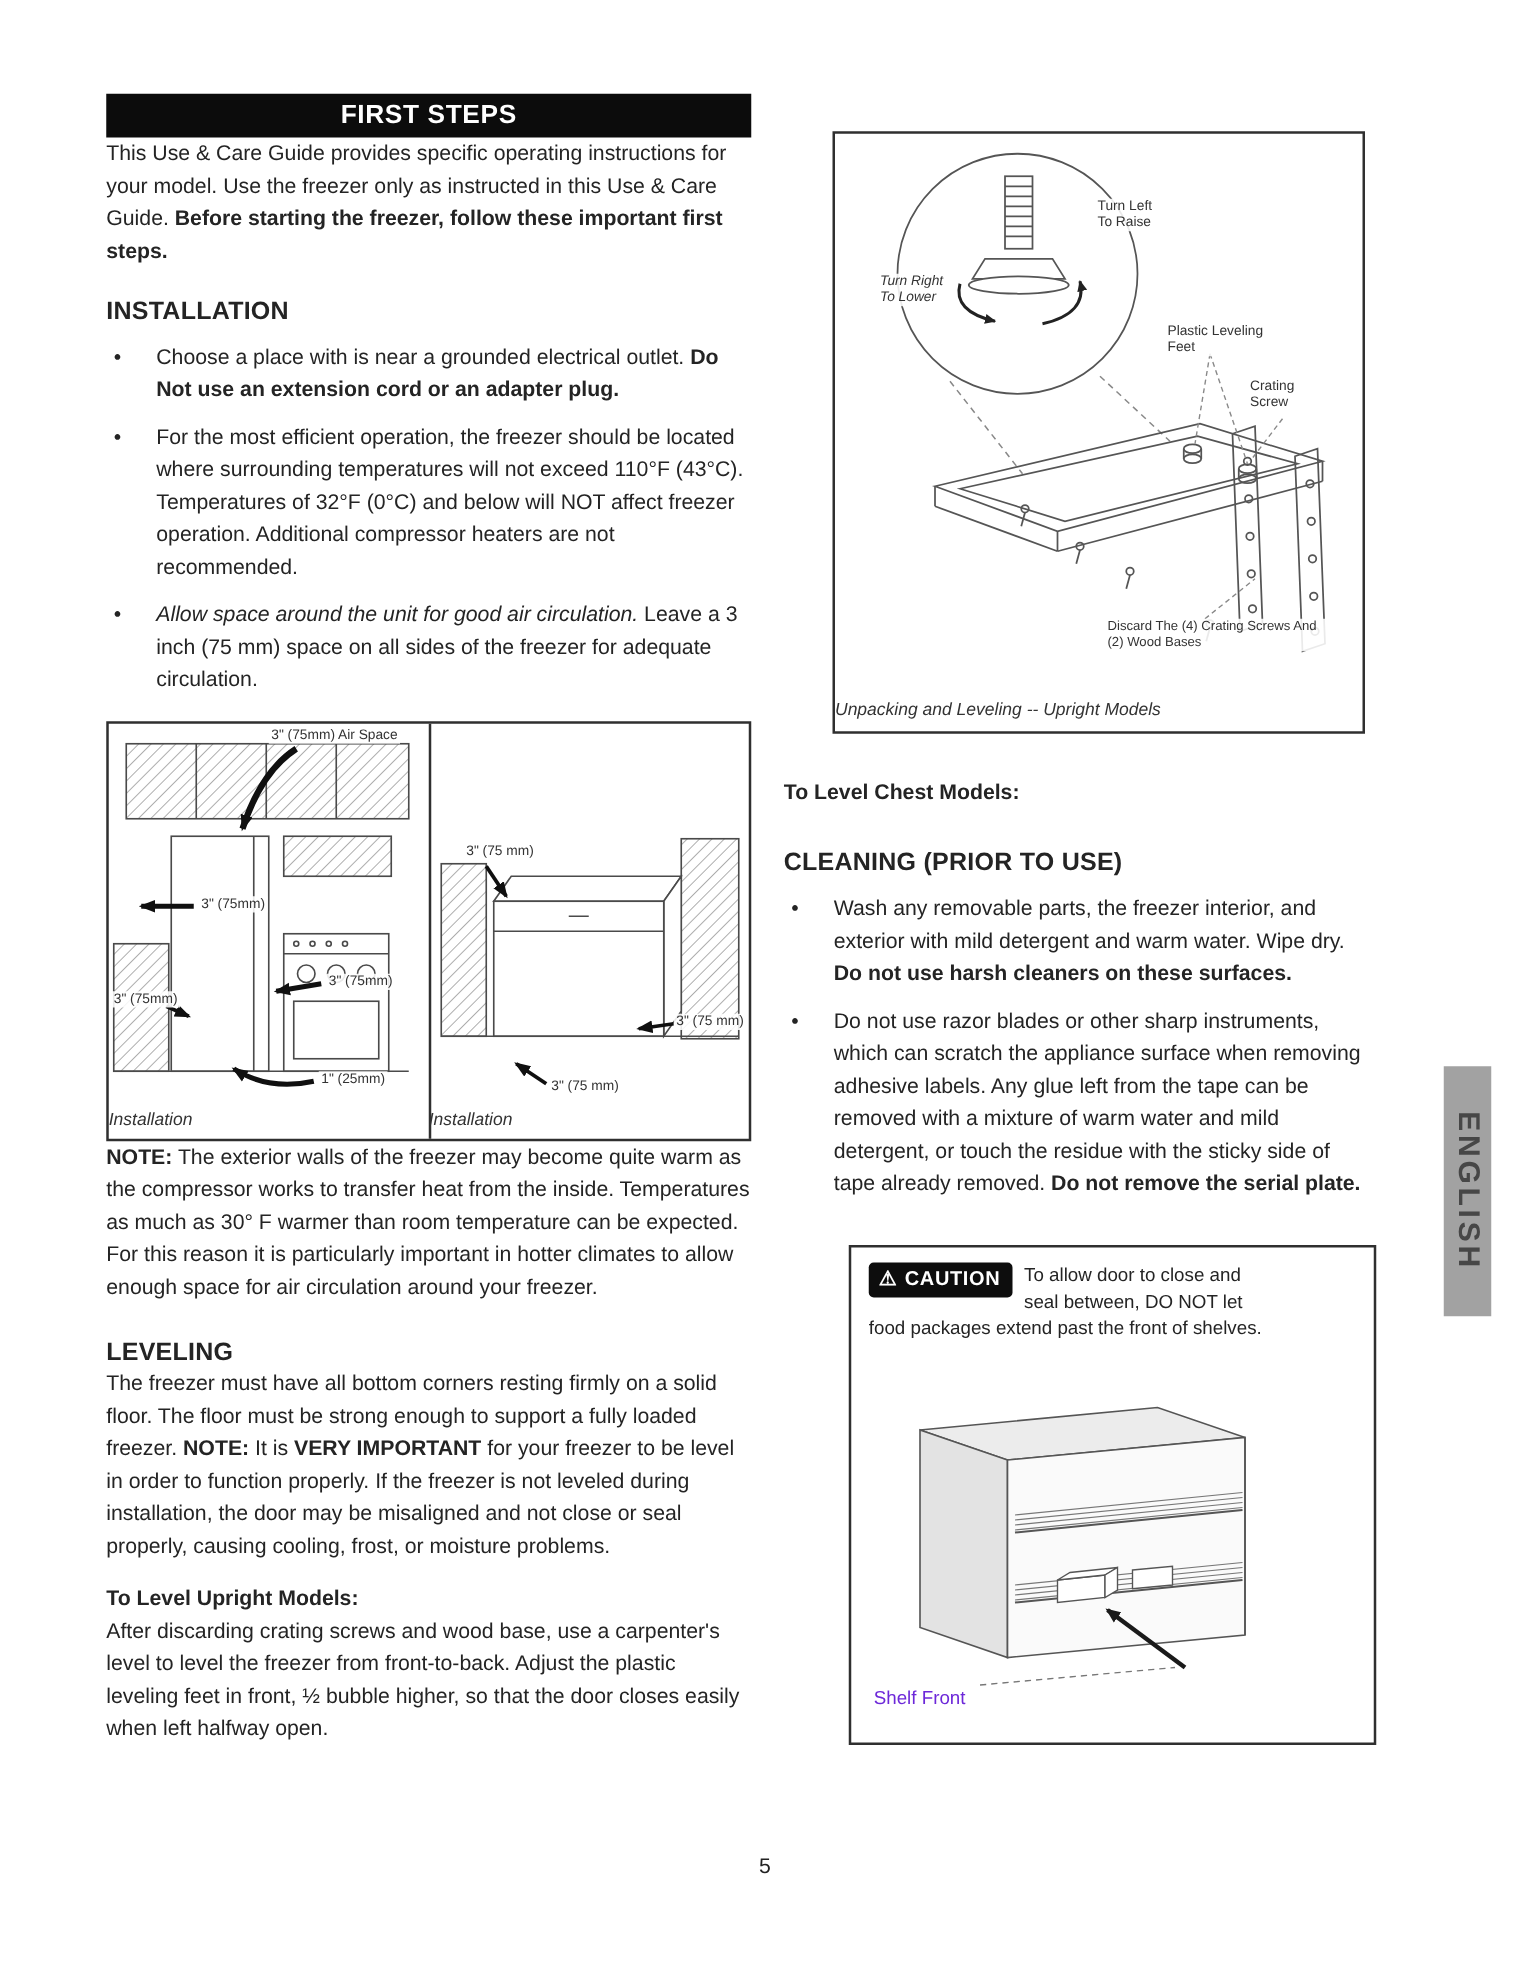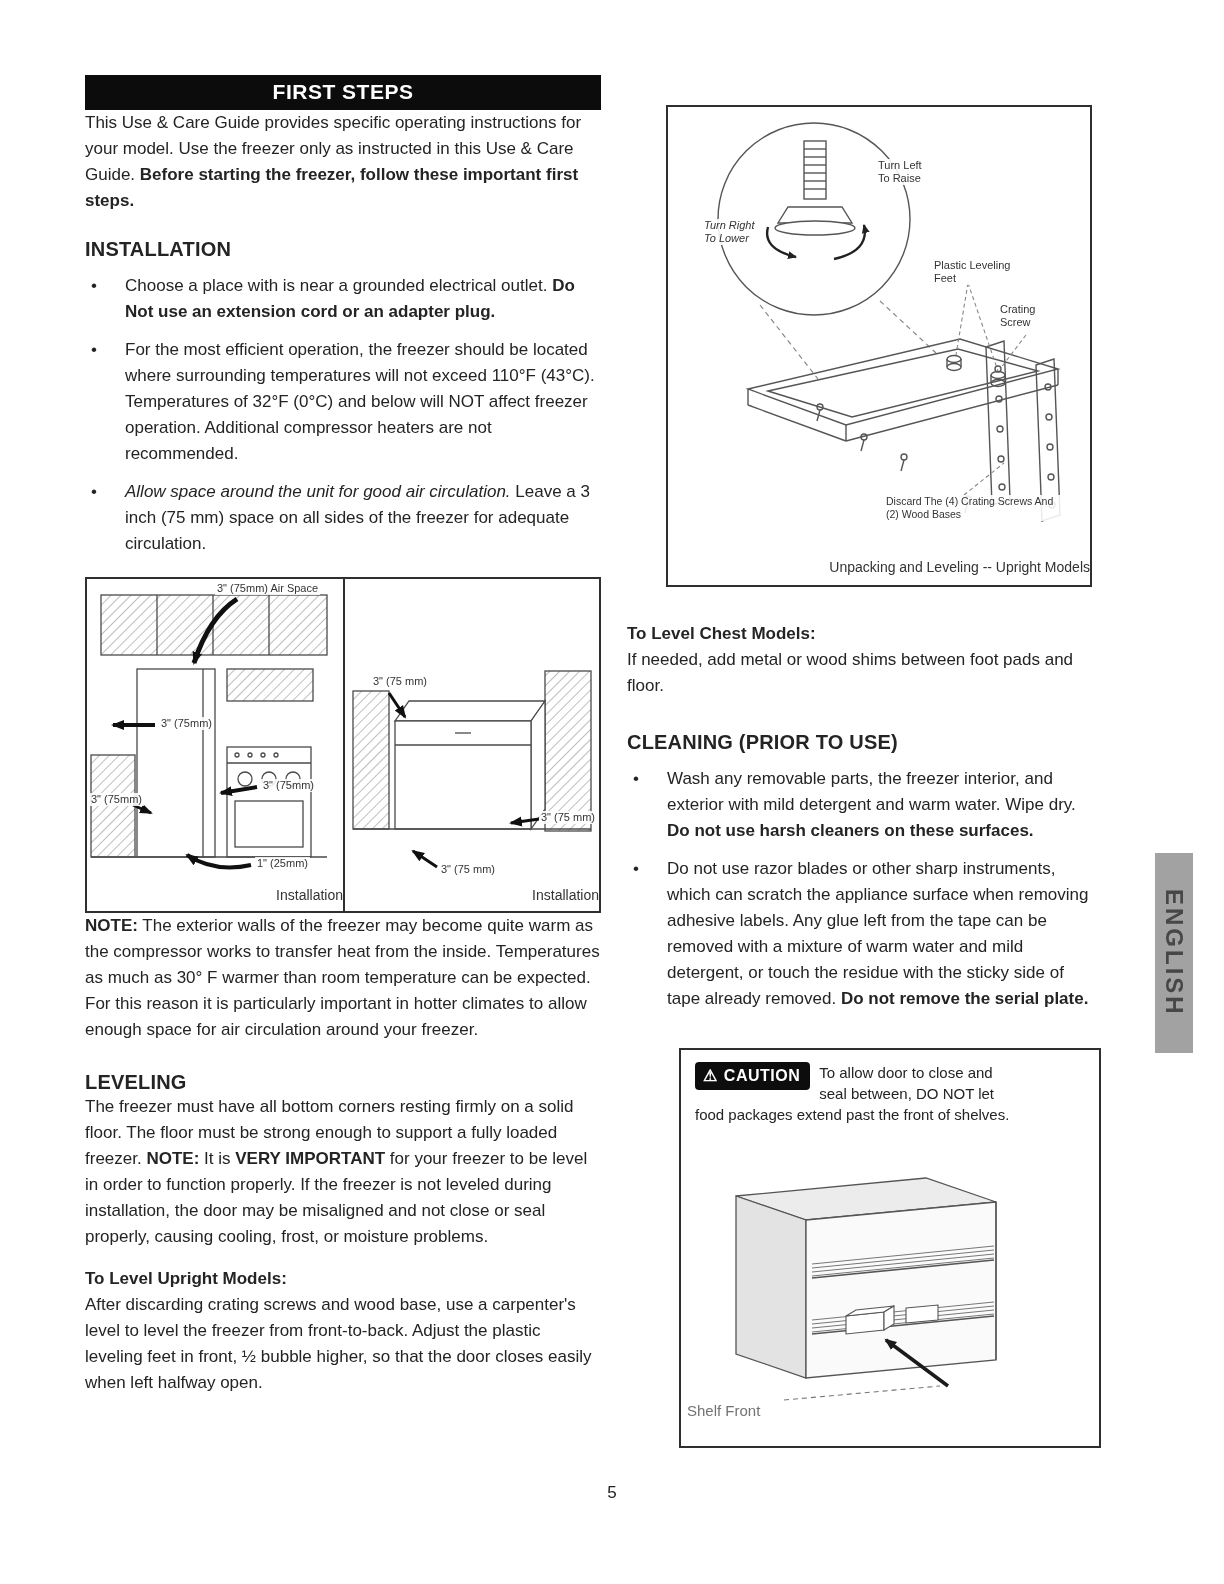--- a/index.html
+++ b/index.html
@@ -32,33 +32,33 @@
   .bullet-text { flex:1; }
 
   .figure { border:2px solid #2f2f2f; background:#fff; position:relative; }
   .fig-install { width:516px; height:336px; margin-top:20px; }
   .panel-divider { position:absolute; left:256px; top:0; bottom:0; width:2px; background:#2f2f2f; }
   .fig-label {
     position:absolute; font-size:11px; line-height:13px; color:#333;
     background:rgba(255,255,255,0.88); padding:0 2px; white-space:nowrap;
   }
   .fig-label.wrap { white-space:normal; }
-  .fig-caption { position:absolute; font-size:14px; color:#333; text-align:right; }
+  .fig-caption { position:absolute; font-size:14px; color:#333; text-align:left;font-style:italic; }
 
   .fig-upright { width:426px; height:482px; margin-left:39px; }
   .fig-caution { width:422px; height:400px; margin-left:52px; margin-top:36px; }
 
   .caution-text { position:absolute; left:14px; top:12px; width:324px; font-size:15px; line-height:21px; }
   .caution-badge {
     float:left; background:#0d0d0d; color:#fff; font-weight:bold;
     font-size:16px; padding:3px 10px 4px 8px; margin:0 9px 2px 0; border-radius:4px;
     letter-spacing:0.5px;
   }
   .caution-badge .tri { margin-right:6px; }
-  .shelf-label { position:absolute; left:6px; top:352px; font-size:15px; color:#737373; }
+  .shelf-label { position:absolute; left:18px; top:352px; font-size:15px; color:#6d28d9; }
 
   .lang-tab {
     position:absolute; left:1155px; top:853px; width:38px; height:200px;
     background:#a2a2a2; color:#474747;
     writing-mode: vertical-rl;
     display:flex; align-items:center; justify-content:center;
     font-weight:bold; font-size:24px; letter-spacing:3px;
   }
   .page-number { position:absolute; left:0; top:1483px; width:100%; text-align:center; font-size:17px; color:#222; }
 </style>
@@ -250,21 +250,20 @@
       </svg>
       <div class="fig-label wrap" style="left:208px; top:52px; width:52px;">Turn Left To Raise</div>
       <div class="fig-label wrap" style="left:34px; top:112px; width:58px;font-style:italic;">Turn Right To Lower</div>
       <div class="fig-label wrap" style="left:264px; top:152px; width:82px;">Plastic Leveling Feet</div>
       <div class="fig-label wrap" style="left:330px; top:196px; width:52px;">Crating Screw</div>
       <div class="fig-label wrap" style="left:216px; top:388px; width:186px; font-size:10.5px;">Discard  The (4) Crating Screws And (2) Wood Bases</div>
       <div class="fig-caption" style="left:0; top:452px; width:100%;">Unpacking and Leveling -- Upright Models</div>
     </div>
 
     <h3 class="h-sub" style="margin-top:34px;">To Level Chest Models:</h3>
-    <p class="body">If needed, add metal or wood shims between foot pads and floor.</p>
 
     <h2 class="h-section mt32">CLEANING (PRIOR TO USE)</h2>
 
     <div class="bullet-row mt16">
       <span class="bullet-marker">•</span>
       <span class="bullet-text"><span>Wash any removable parts, the freezer interior, and exterior with mild detergent and warm water. Wipe dry. </span><b>Do not use harsh cleaners on these surfaces.</b></span>
     </div>
     <div class="bullet-row">
       <span class="bullet-marker">•</span>
       <span class="bullet-text"><span>Do not use razor blades or other sharp instruments, which can scratch the appliance surface when removing adhesive labels. Any glue left from the tape can be removed with a mixture of warm water and mild detergent, or touch the residue with the sticky side of tape already removed. </span><b>Do not remove the serial plate.</b></span>

